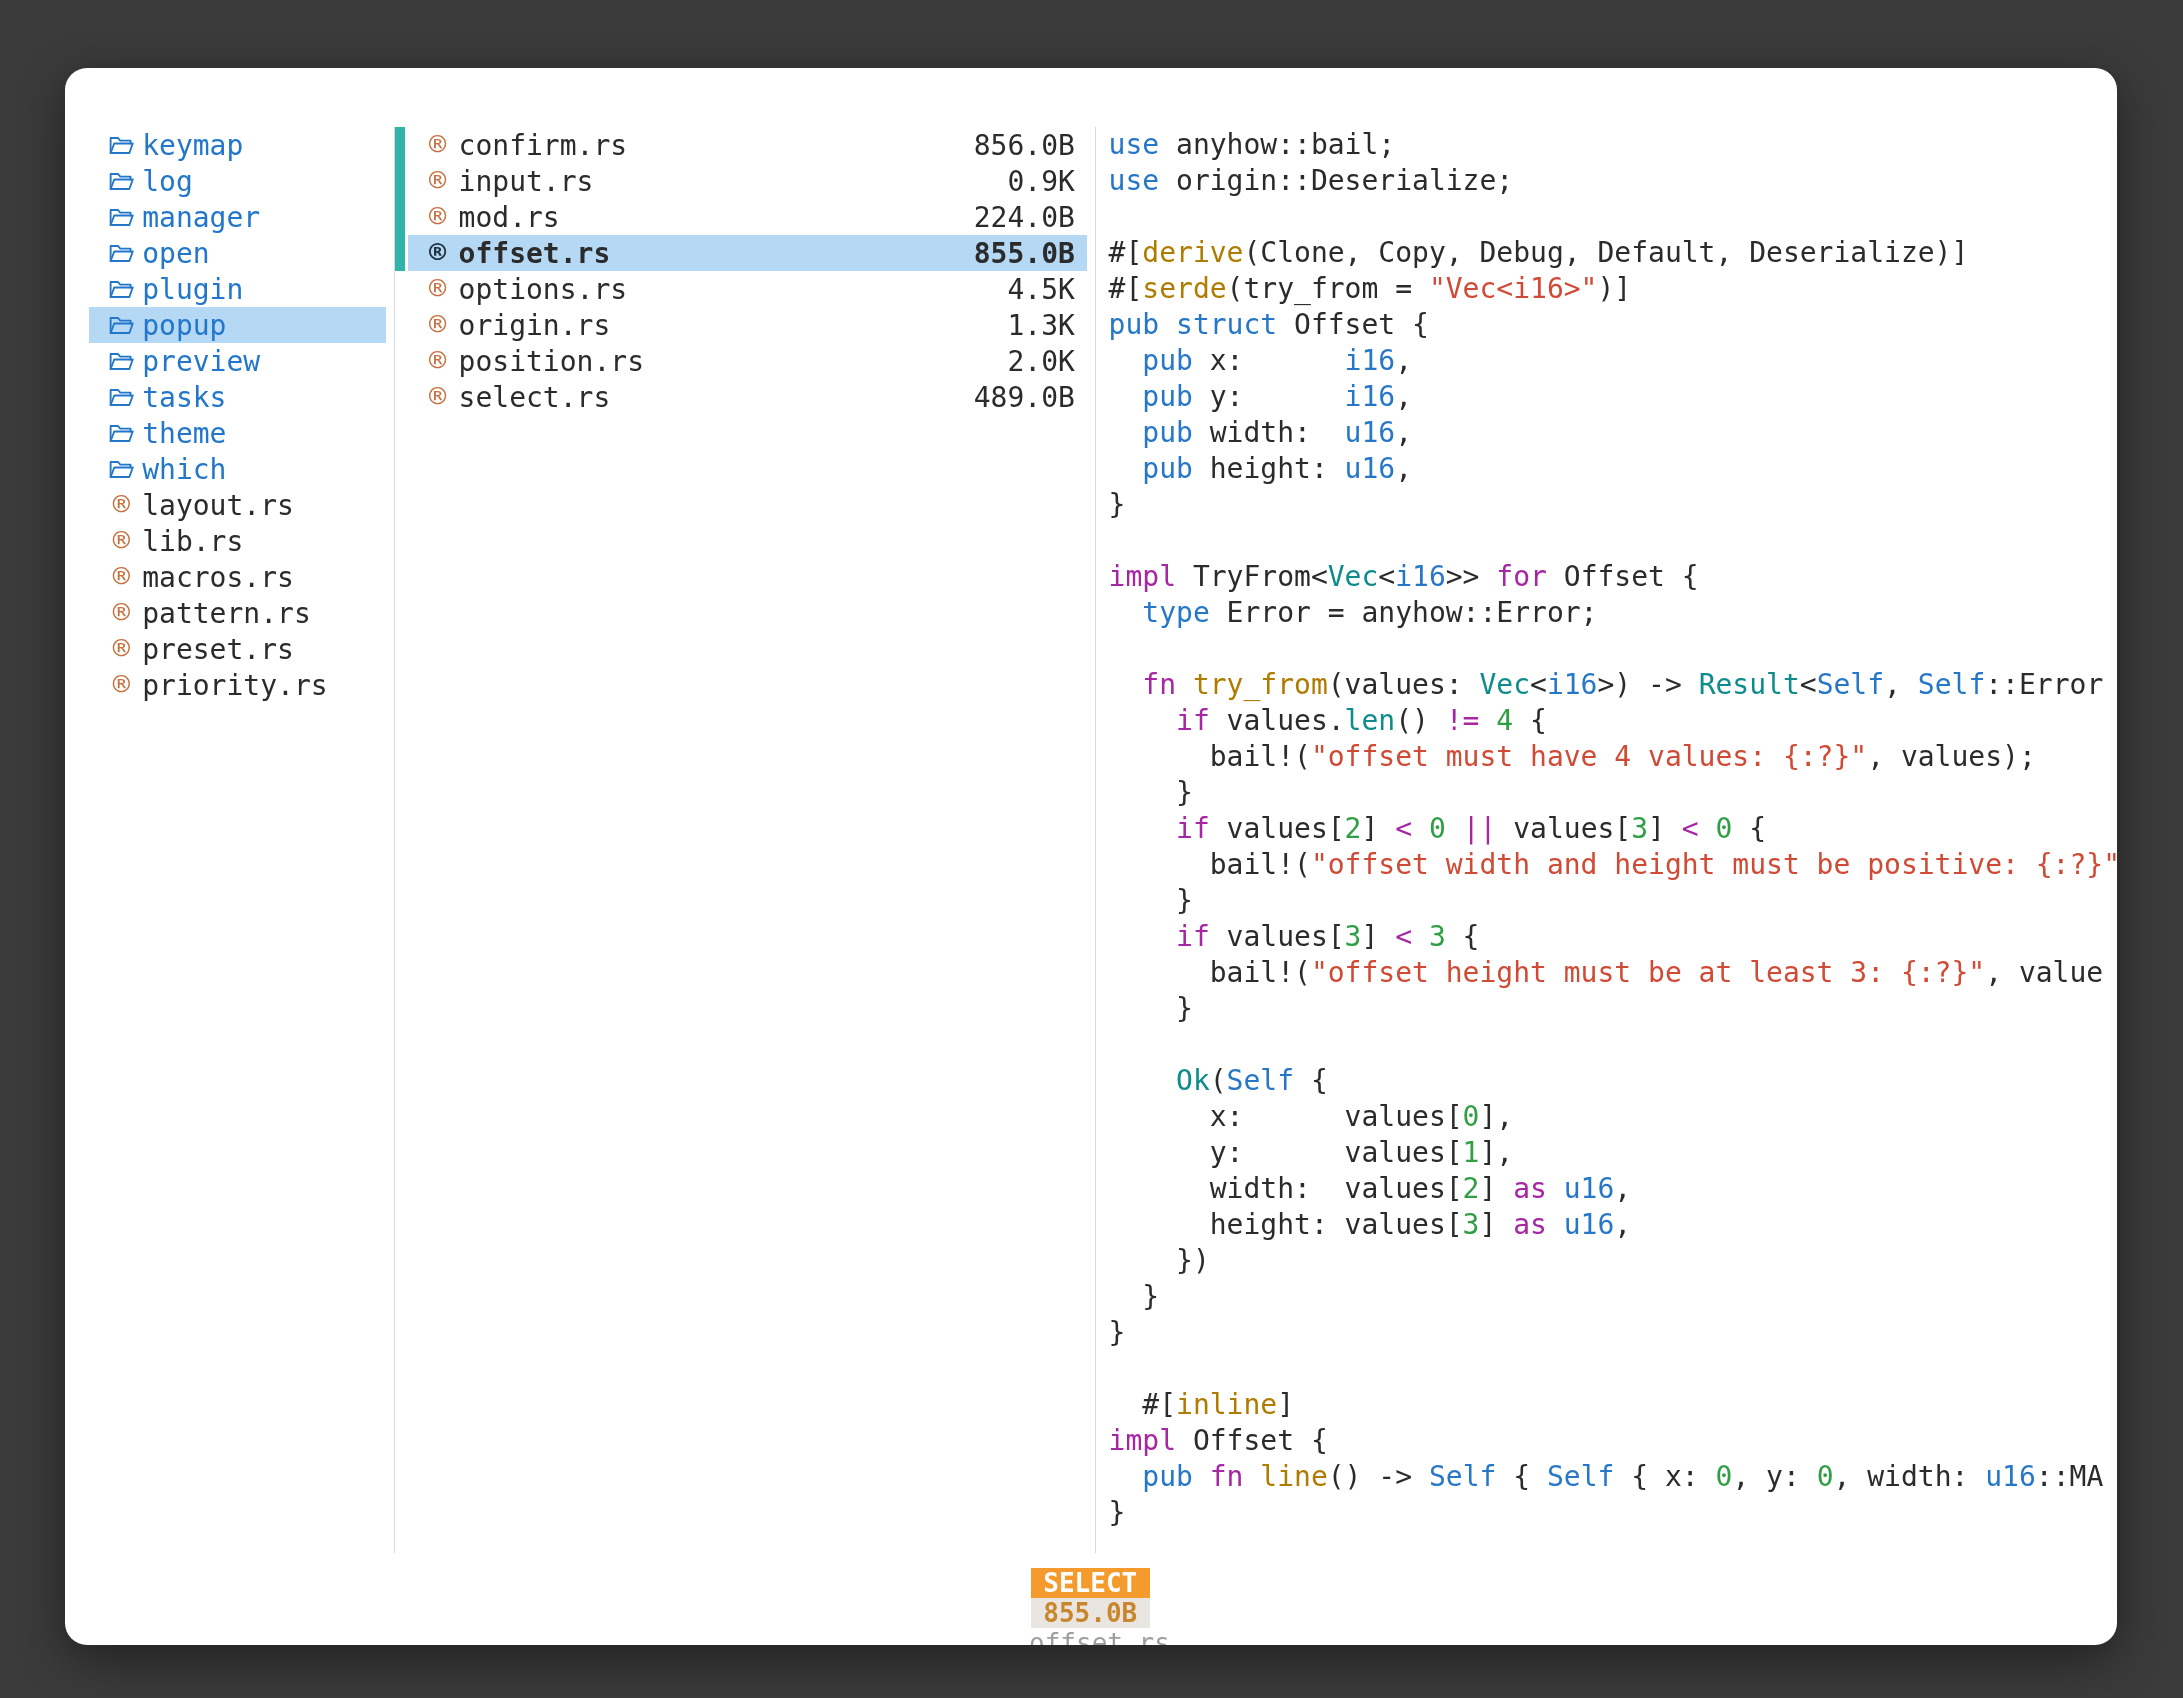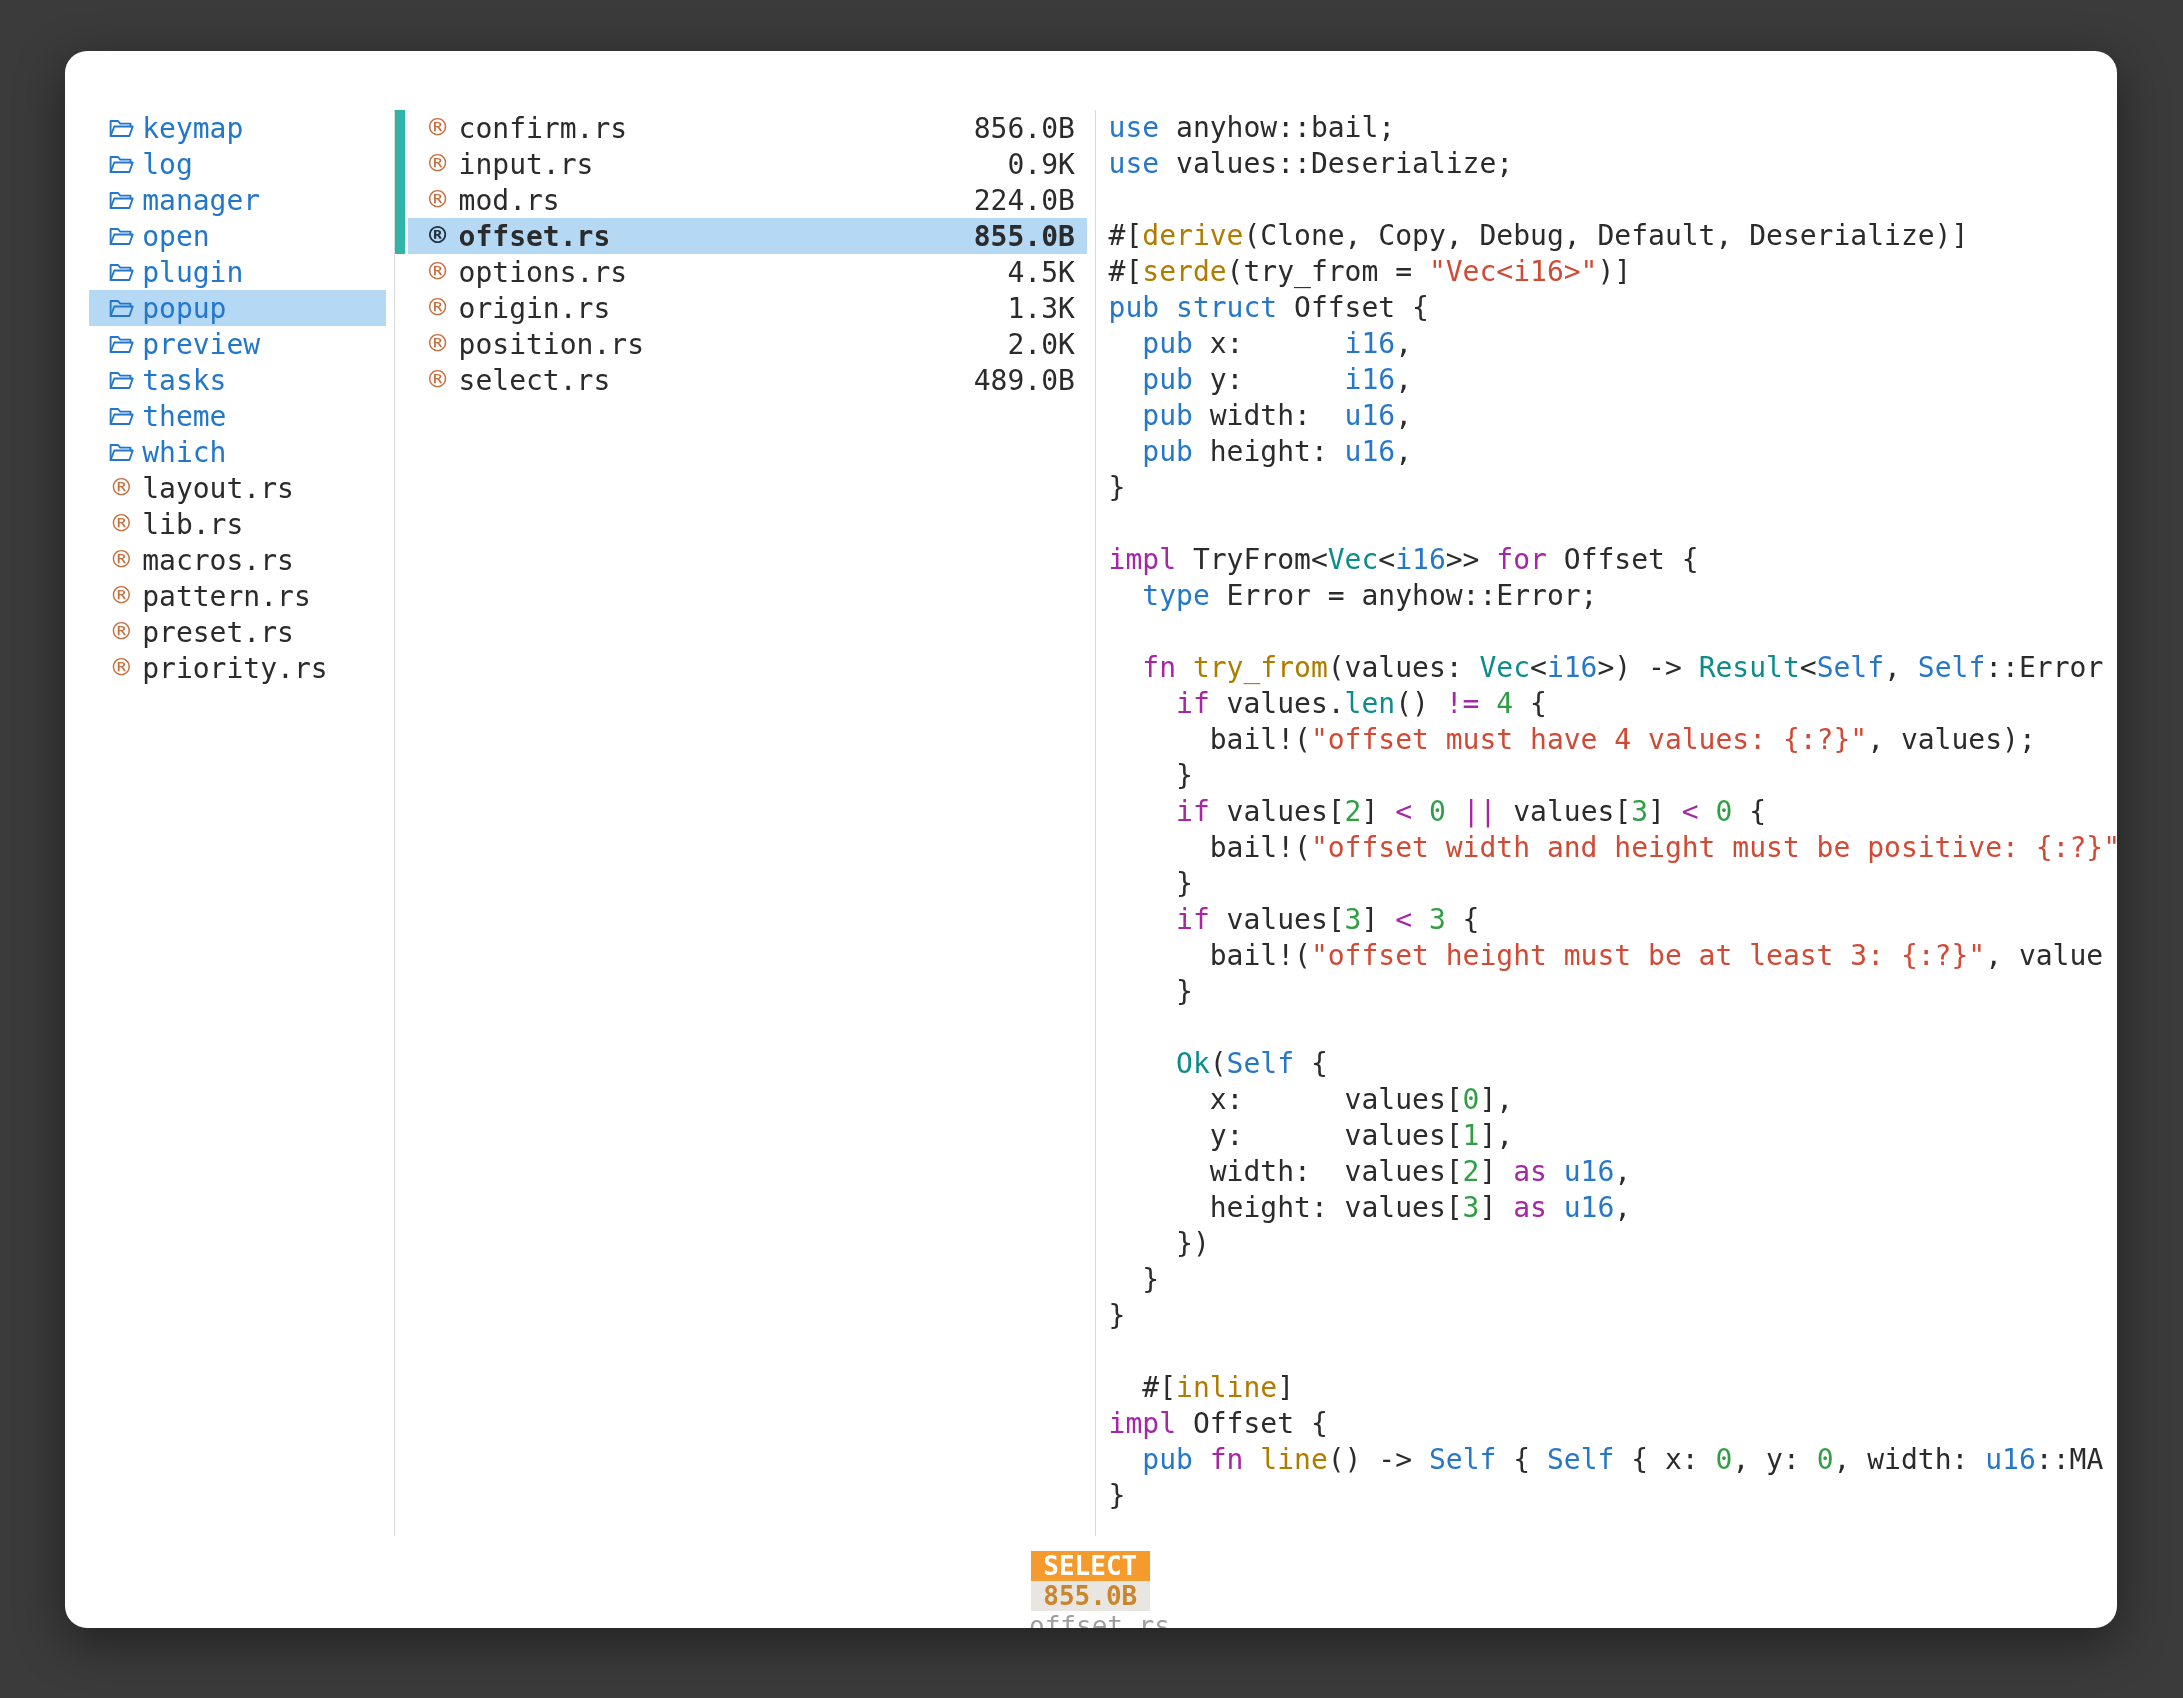--- a/index.html
+++ b/index.html
@@ -2,21 +2,21 @@
 <html style="--bg: #3b3b3b; --panel: #ffffff; --blue: #2377cb; --selection: #b5d8f5; --mark: #30b3a8; --rust: #c5703f; --text: #2b2b2b; --muted: #9e9e9e; --divider: #d9d9d9; --kw: #2777c8; --kw2: #a626a4; --teal: #0e8c8c; --num: #2f9e44; --str: #d04a35; --attr: #b07c00; --orange: #f59b2d; --badge_bg: #e9e6e2; --badge_fg: #c9862d; --pct_bg: #f6e3bd; --perm_dim: #a8a8a8;font-size:13.4px"><head>
 <meta charset="utf-8">
 <style>
   html,body{margin:0;padding:0;}
   body{
     width:2183px;height:1698px;position:relative;overflow:hidden;
     background:var(--bg,#3b3b3b);
     font-family:"DejaVu Sans Mono","Liberation Mono",monospace;
   }
   .window{
-    position:absolute;left:65px;top:51px;width:2052px;height:1577px;
+    position:absolute;left:65px;top:68px;width:2052px;height:1577px;
     background:var(--panel,#fff);border-radius:22px;overflow:hidden;
     box-shadow:0 13.4px 50px rgba(0,0,0,0.45);
   }
   .panes{position:absolute;top:59px;left:0;right:0;bottom:92px;display:flex;}
 
   
   .pane-parent{width:329px;flex:none;overflow:hidden;}
   .prow{
     height:36px;display:flex;align-items:center;
     margin:0 7.6px 0 23.5px;padding:0 5px 0 18.5px;
@@ -236,21 +236,21 @@
         </div>
         <div class="frow">
           <span class="icon rsIcon">®</span>
           <span class="fname">select.rs</span>
           <span class="fsize">489.0B</span>
         </div>
       </div>
     <div class="pane-preview">
       <div>
           <div class="cl"><span class="tok-k">use</span><span class="tok-d"> anyhow::bail;</span></div>
-          <div class="cl"><span class="tok-k">use</span><span class="tok-d"> values::Deserialize;</span></div>
+          <div class="cl"><span class="tok-k">use</span><span class="tok-d"> origin::Deserialize;</span></div>
           <div class="cl"></div>
           <div class="cl"><span class="tok-d">#[</span><span class="tok-a">derive</span><span class="tok-d">(Clone, Copy, Debug, Default, Deserialize)]</span></div>
           <div class="cl"><span class="tok-d">#[</span><span class="tok-a">serde</span><span class="tok-d">(try_from = </span><span class="tok-s">"Vec&lt;i16&gt;"</span><span class="tok-d">)]</span></div>
           <div class="cl"><span class="tok-k">pub struct</span><span class="tok-d"> Offset {</span></div>
           <div class="cl"><span class="tok-d">  </span><span class="tok-k">pub</span><span class="tok-d"> x:      </span><span class="tok-k">i16</span><span class="tok-d">,</span></div>
           <div class="cl"><span class="tok-d">  </span><span class="tok-k">pub</span><span class="tok-d"> y:      </span><span class="tok-k">i16</span><span class="tok-d">,</span></div>
           <div class="cl"><span class="tok-d">  </span><span class="tok-k">pub</span><span class="tok-d"> width:  </span><span class="tok-k">u16</span><span class="tok-d">,</span></div>
           <div class="cl"><span class="tok-d">  </span><span class="tok-k">pub</span><span class="tok-d"> height: </span><span class="tok-k">u16</span><span class="tok-d">,</span></div>
           <div class="cl"><span class="tok-d">}</span></div>
           <div class="cl"></div>

